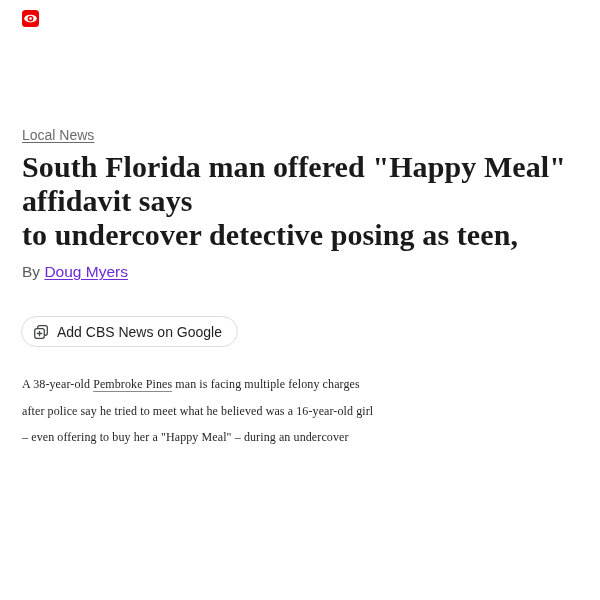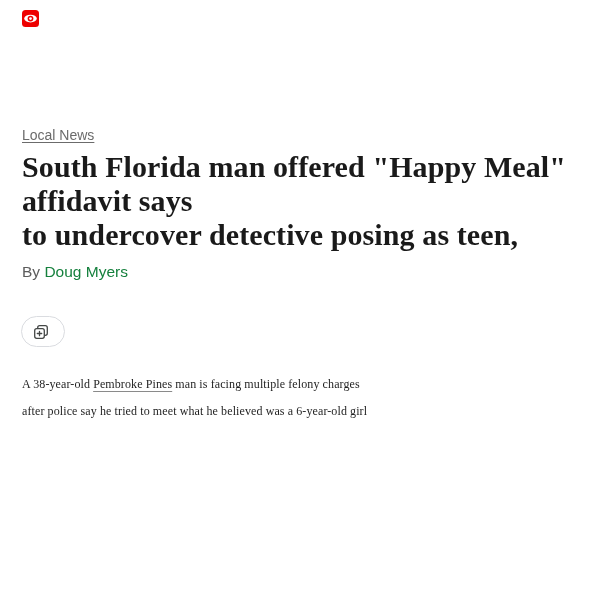--- a/index.html
+++ b/index.html
@@ -58,21 +58,22 @@
   
   .byline {
     position: absolute;
     left: 22px;
     top: 262px;
     font-size: 15.5px;
     line-height: 19px;
     color: #5c5c5c;
   }
   .byline a, .author-link {
-    color: #15803d;
+    color: #6d28d9;
+    text-decoration: underline;
     text-underline-offset: 2px;
     cursor: pointer;
   }
 
   
   .dateline {
     position: absolute;
     left: 22px;
     top: 289px;
     font-size: 15.5px;
@@ -151,20 +152,22 @@
 
 
   <button class="follow-btn">
     <span class="gicon">
       <svg width="16" height="16" viewBox="0 0 16 16" fill="none">
         <rect x="4.7" y="1.7" width="9.6" height="9.6" rx="2" stroke="#444746" stroke-width="1.3"></rect>
         <rect x="1.7" y="4.7" width="9.6" height="9.6" rx="2" fill="#ffffff" stroke="#444746" stroke-width="1.3"></rect>
         <path d="M6.5 7.3 V11.7 M4.3 9.5 H8.7" stroke="#444746" stroke-width="1.3" stroke-linecap="round"></path>
       </svg>
     </span>
+    <span>Add CBS News on Google</span>
   </button>
 
   <div class="article">
     <div class="para-line"><span>A 38-year-old </span><span class="body-link">Pembroke Pines</span><span> man is facing multiple felony charges</span></div>
-    <div class="para-line">after police say he tried to meet what he believed was a 6-year-old girl</div>
+    <div class="para-line">after police say he tried to meet what he believed was a 16-year-old girl</div>
+    <div class="para-line">– even offering to buy her a "Happy Meal" – during an undercover</div>
   </div>
 
 </div>
 
 </body></html>

